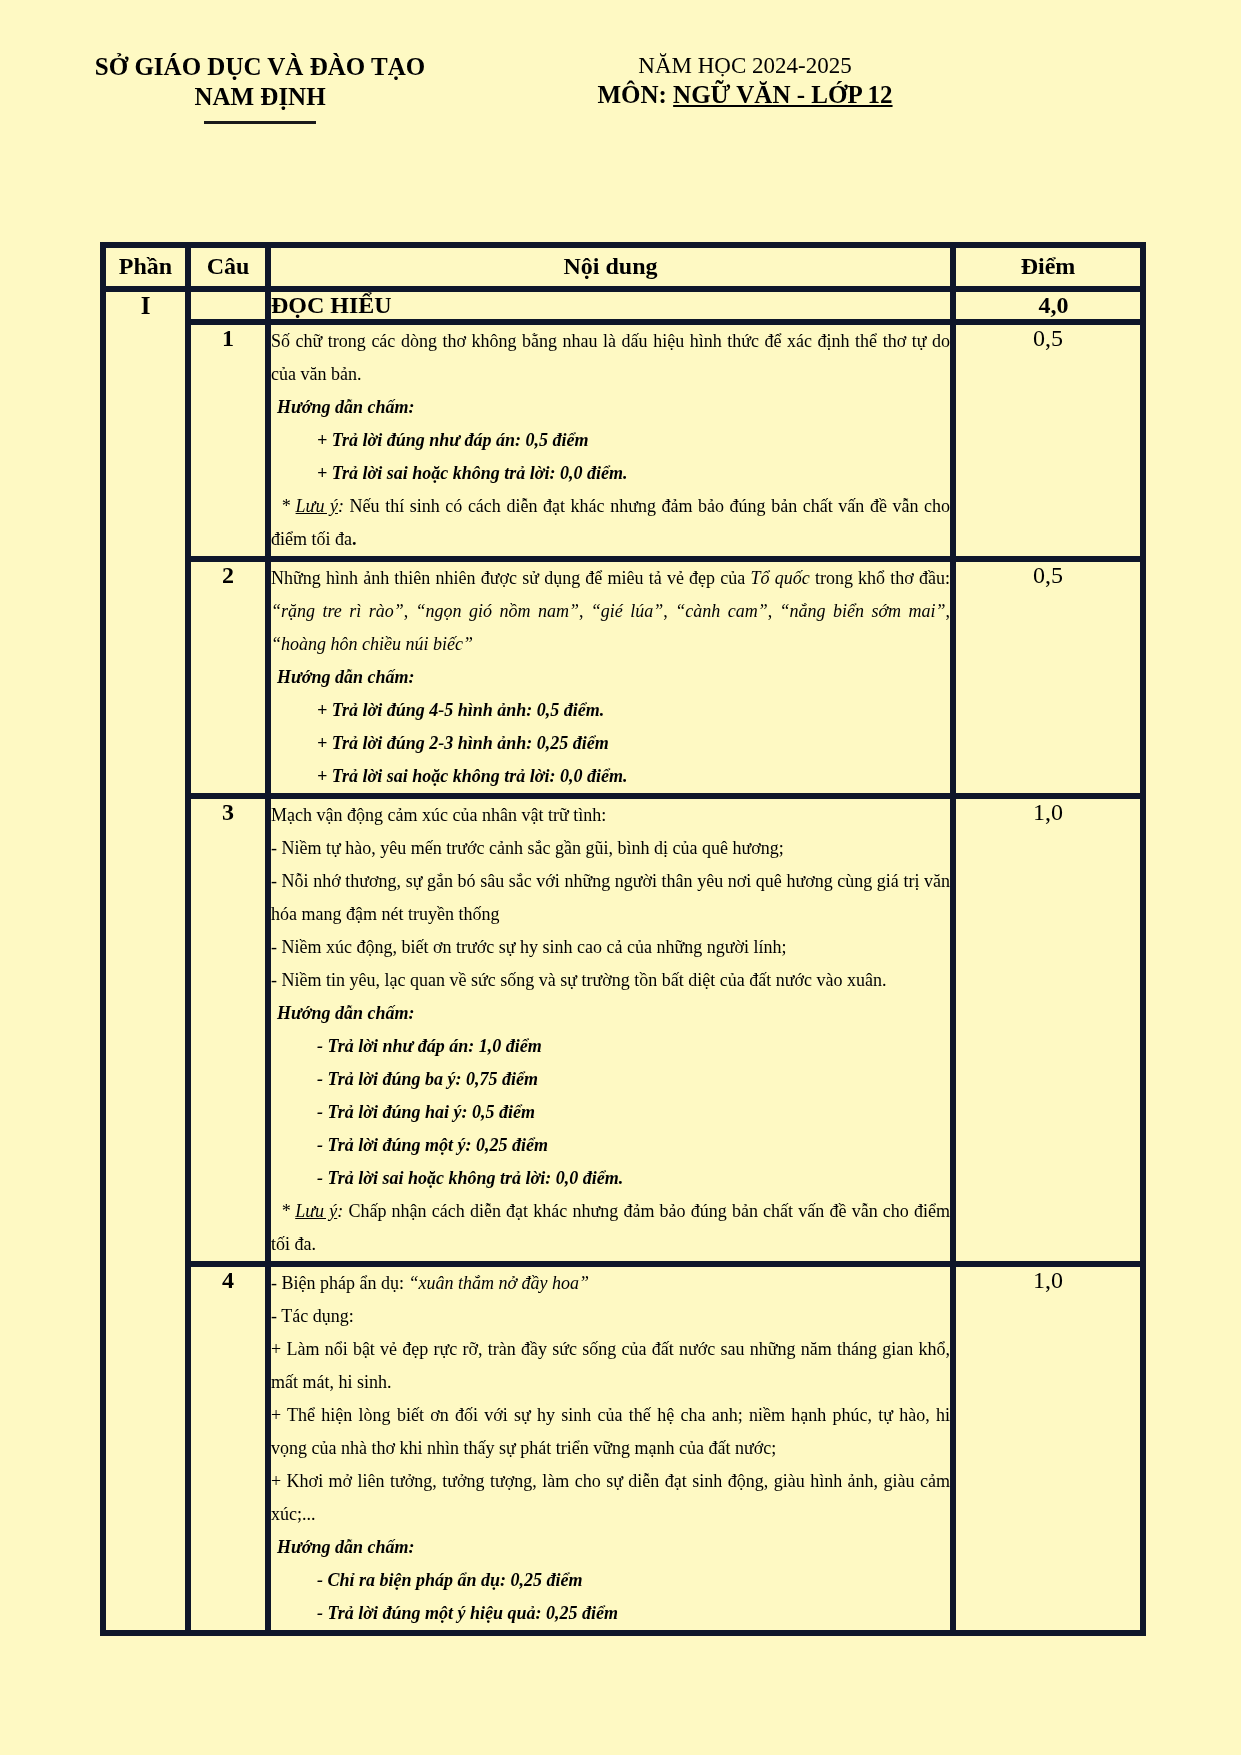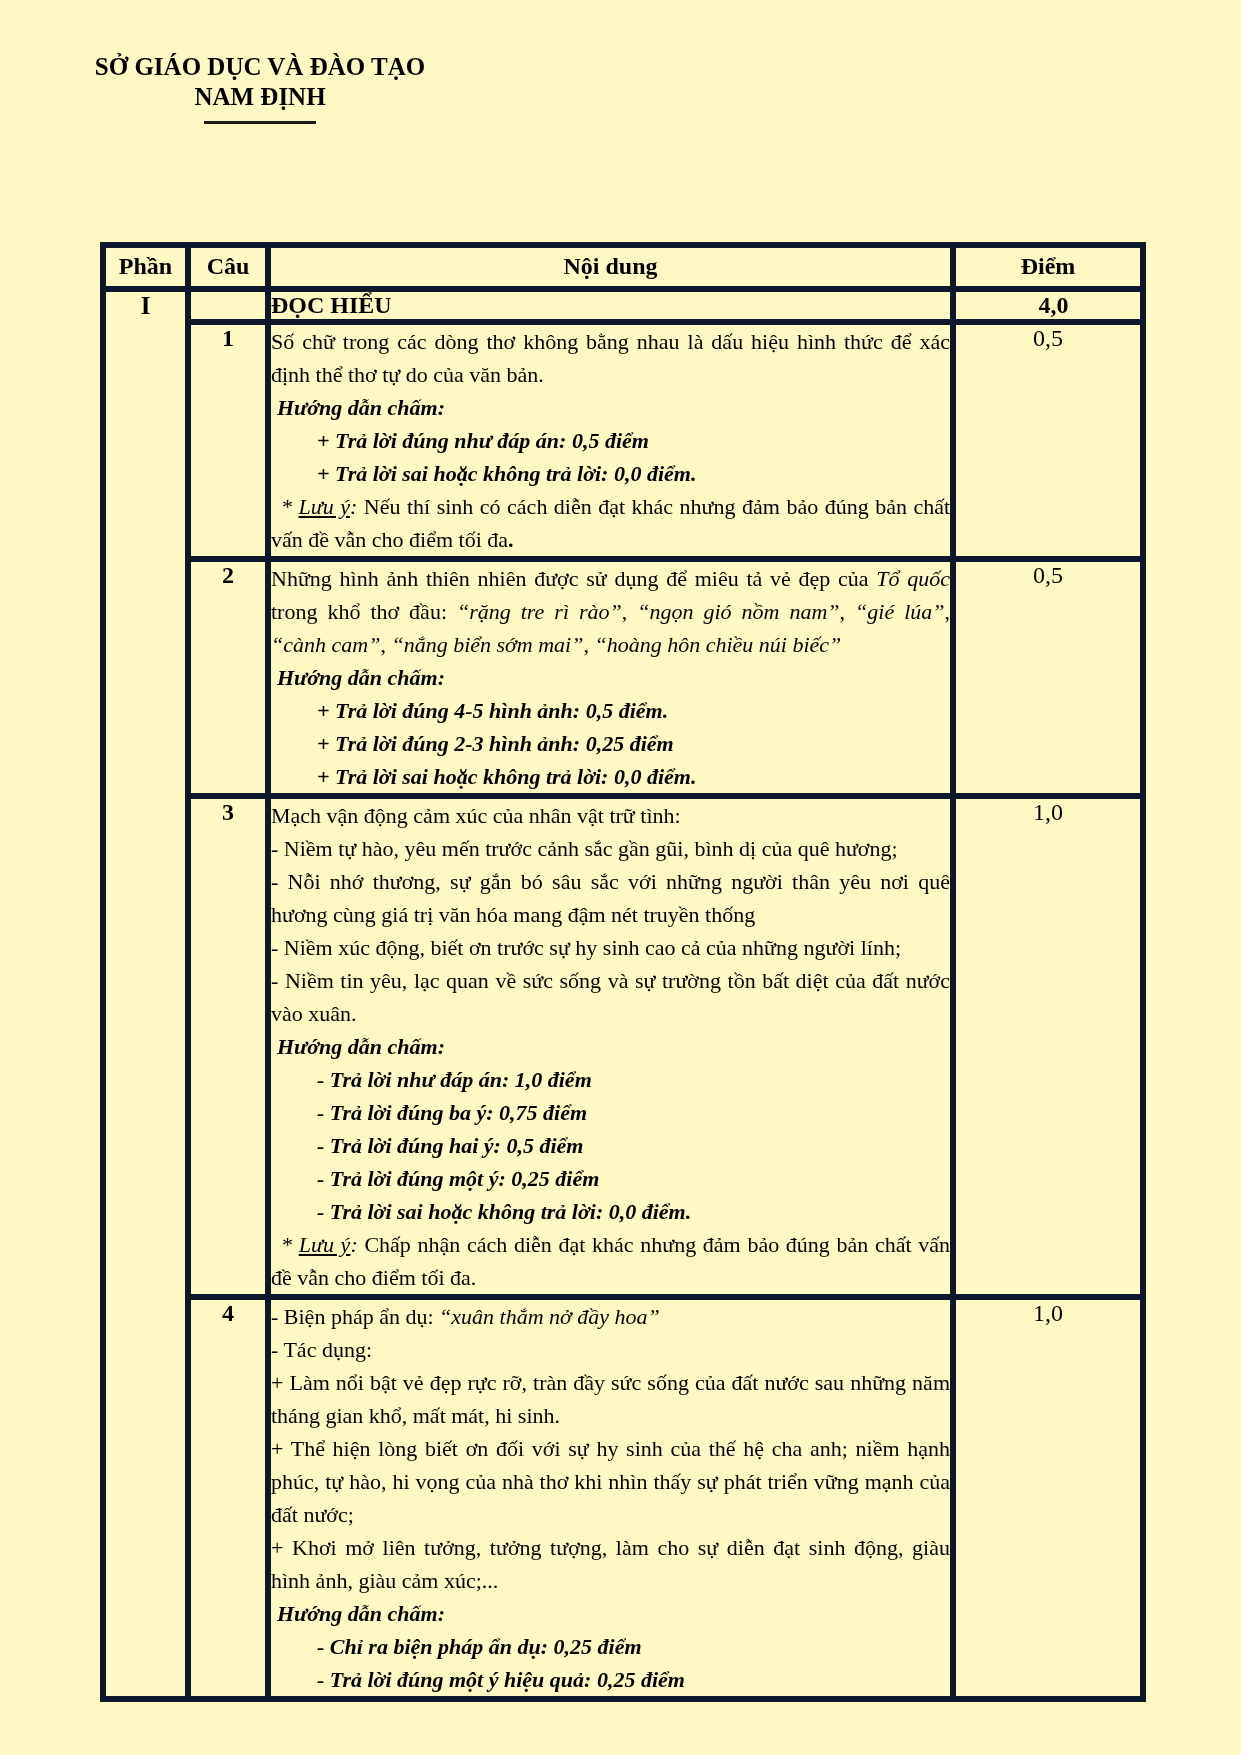--- a/index.html
+++ b/index.html
@@ -51,21 +51,21 @@
     font-weight: bold;
     text-align: center;
     padding: 5px 0 6px 0;
   }
   .cell-phan { text-align: center; font-weight: bold; font-size: 25px; padding-top: 4px; }
   .cell-cau  { text-align: center; font-weight: bold; font-size: 24px; padding-top: 4px; }
   .cell-section-title { text-align: left; font-weight: bold; font-size: 24px; padding: 4px 0 5px 0; }
   .cell-diem { text-align: center; font-size: 24px; padding-top: 4px; }
   .cell-diem.bold { font-weight: bold; padding-left: 11px; }
   .cell-content {
-    font-size: 22px;
+    font-size: 18px;
     line-height: 33px;
     padding: 3px 10px 7px 12px;
   }
 
   
   .p { margin: 0; text-align: justify; }
   .p.hdc  { font-weight: bold; font-style: italic; text-align: left; text-indent: 6px; }
   .p.item { font-style: italic; text-align: left; padding-left: 46px; font-weight: bold; }
   .p.note { text-indent: 10px; }
   .seg-i { font-style: italic; }
@@ -77,20 +77,22 @@
 
 <div class="page">
 
   <div class="header">
     <div class="header-left">
       <div class="l1">SỞ GIÁO DỤC VÀ ĐÀO TẠO</div>
       <div class="l2">NAM ĐỊNH</div>
       <div class="rule"></div>
     </div>
     <div class="header-right">
+      <div class="r2">NĂM HỌC 2024-2025</div>
+      <div class="r4"><span>MÔN: </span><span class="underline">NGỮ VĂN - LỚP 12</span></div>
     </div>
   </div>
 
   <table class="doc-table">
     <colgroup>
       <col class="c-phan">
         <col class="c-cau">
         <col class="c-noidung">
         <col class="c-diem">
     </colgroup>

